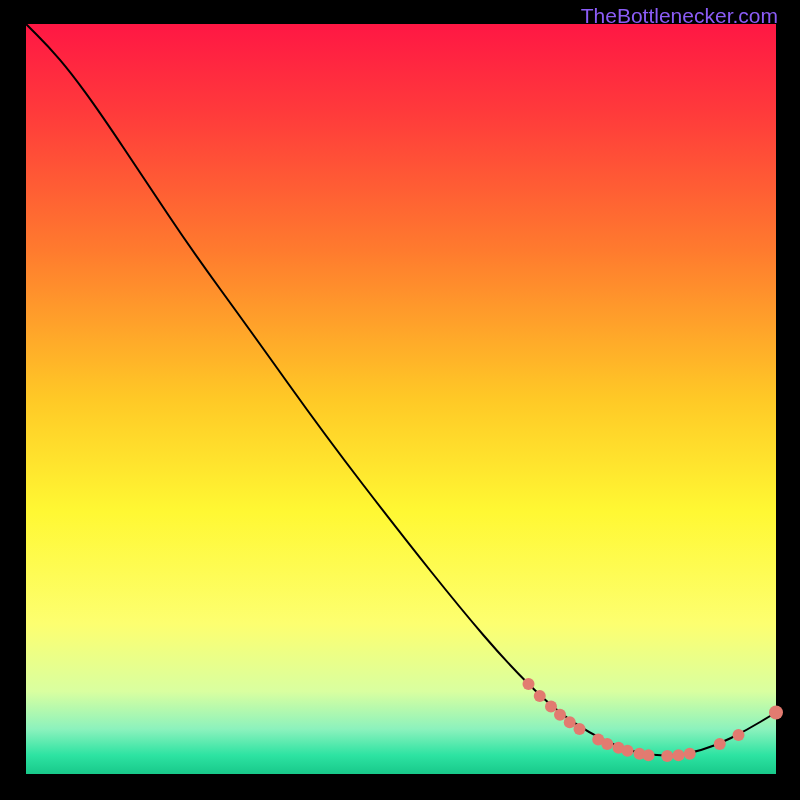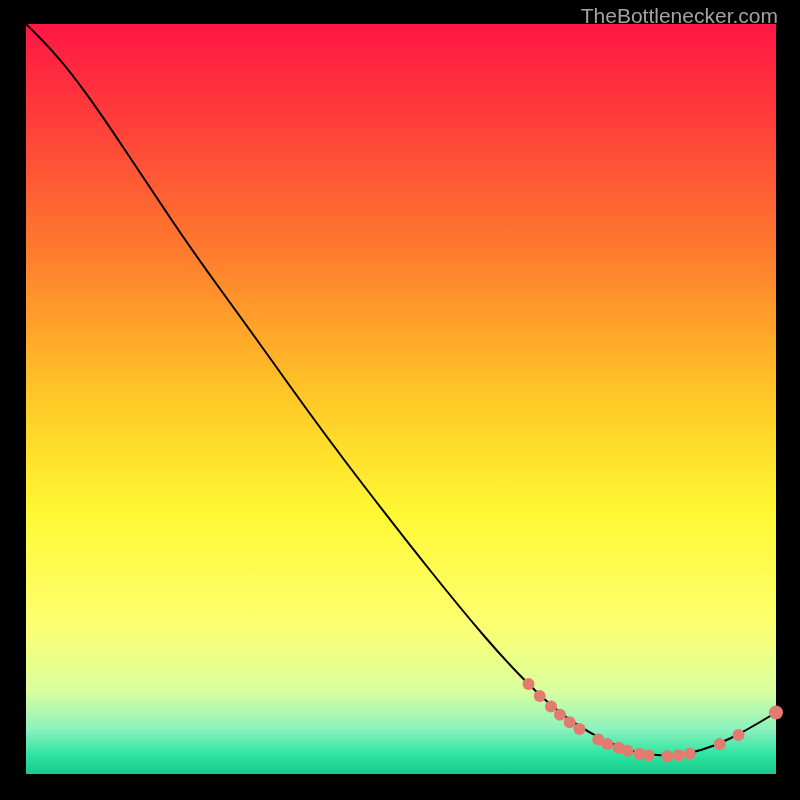--- a/index.html
+++ b/index.html
@@ -15,21 +15,21 @@
     position: absolute;
     top: 0;
     left: 0;
     width: 800px;
     height: 800px;
   }
   .watermark {
     position: absolute;
     top: 4px;
     right: 22px;
-    color: #a3a3a3;
+    color: #8b5cf6;
     font-size: 21px;
     font-family: Arial, sans-serif;
     z-index: 10;
   }
 </style>
 </head>
 <body>
 
 <div class="chart-container">
   <svg id="chart-svg" width="800" height="800" viewBox="0 0 800 800">

